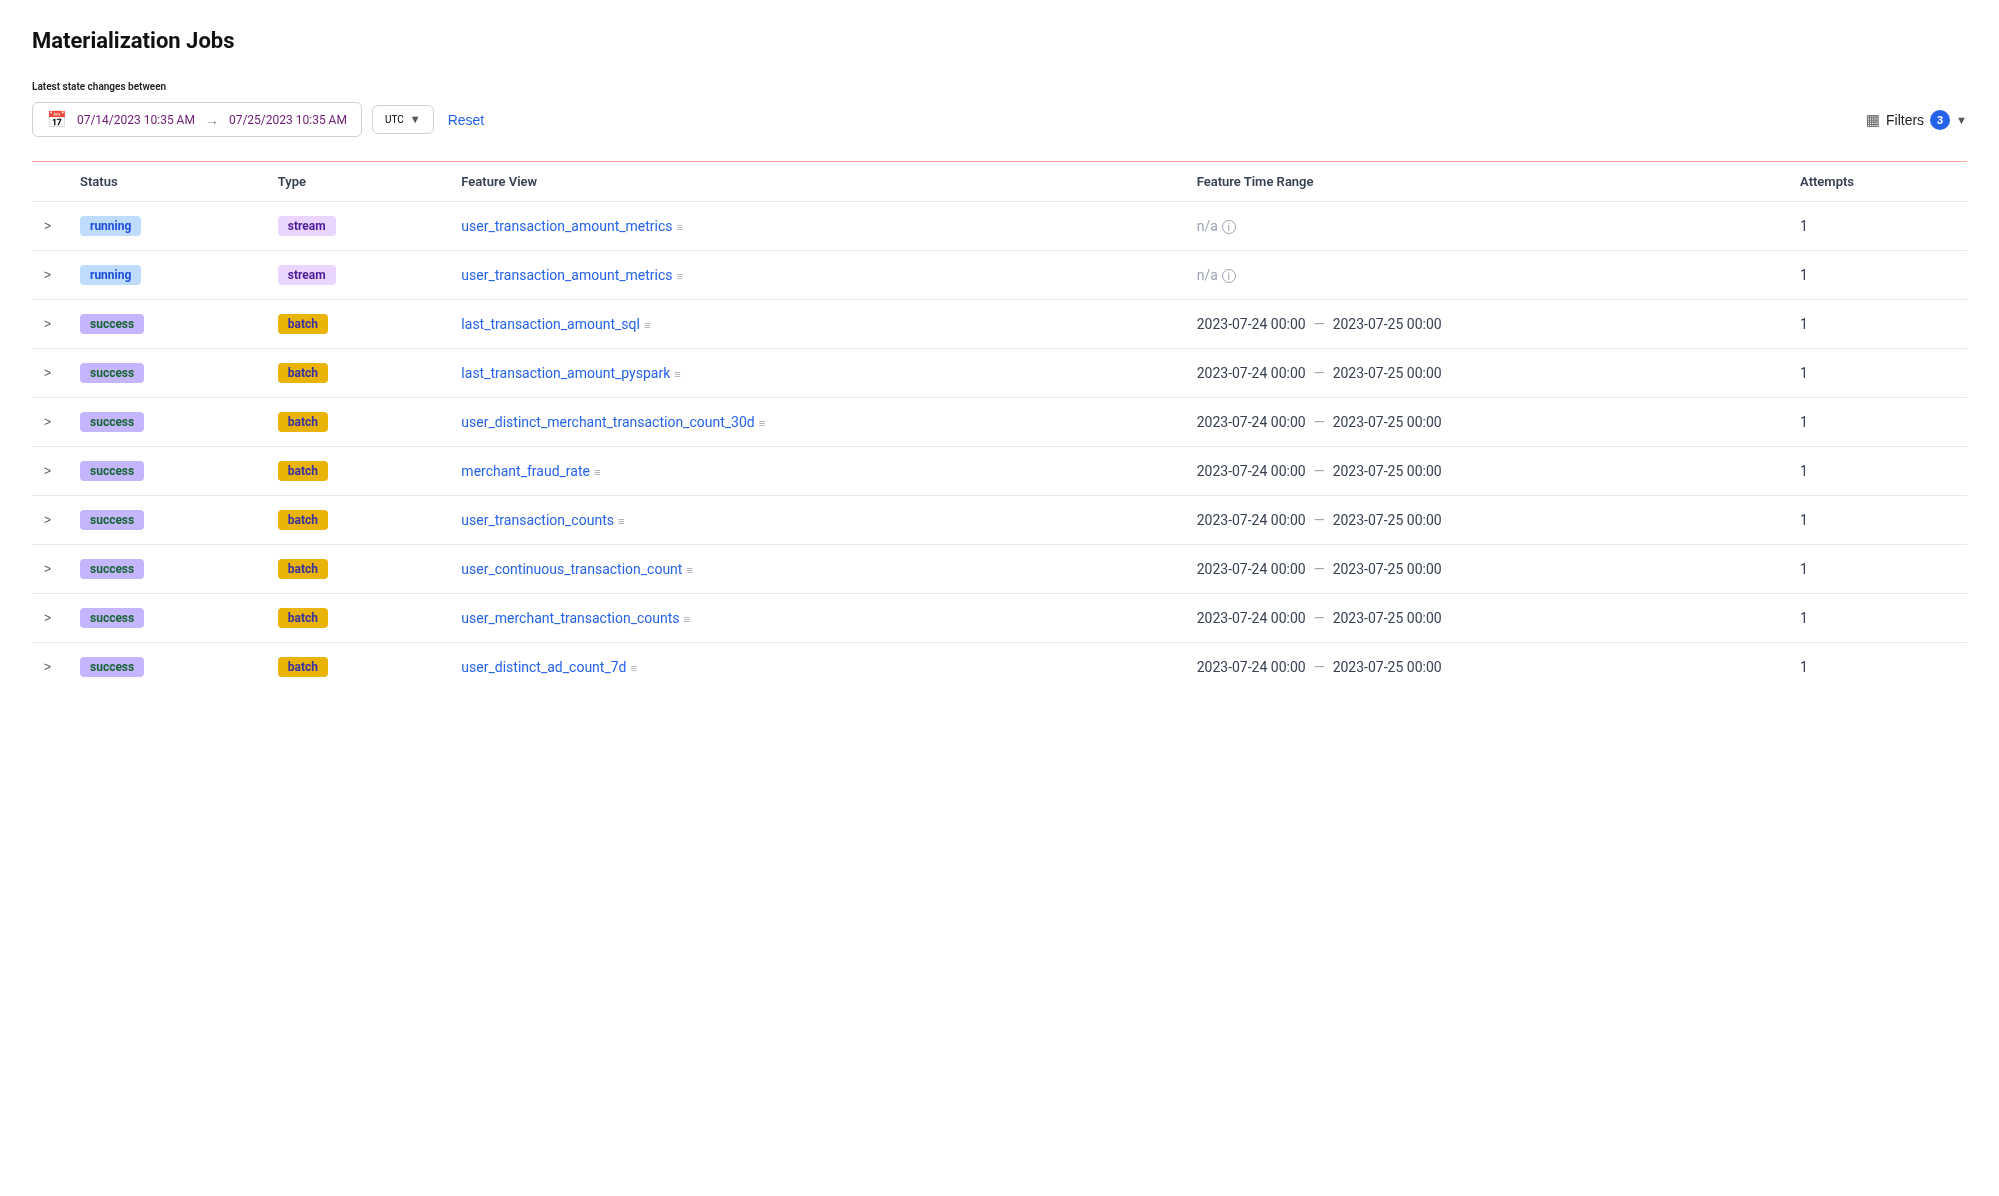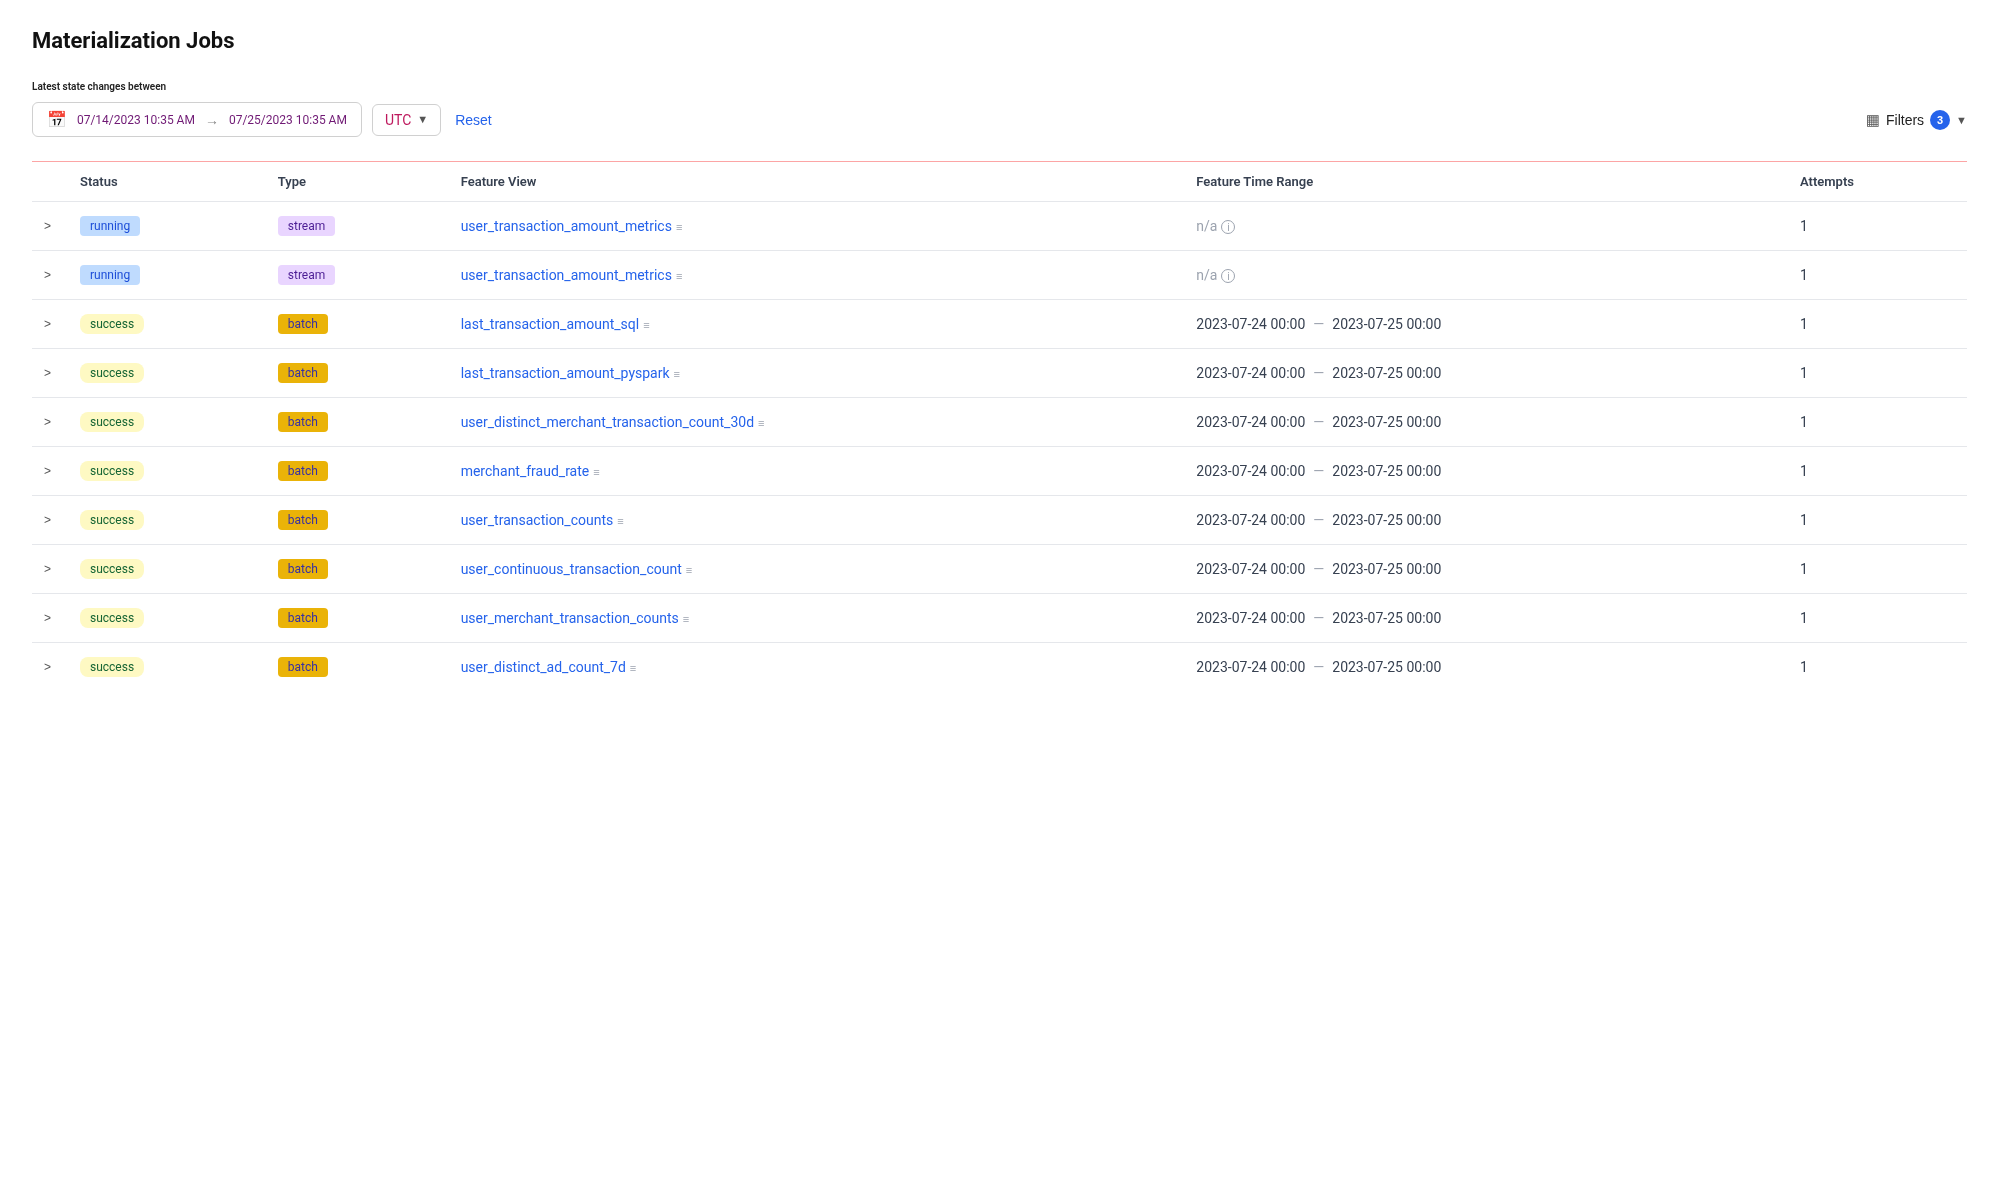--- a/index.html
+++ b/index.html
@@ -58,22 +58,22 @@
       display: flex;
       align-items: center;
       border: 1px solid #d0d0d0;
       border-radius: 6px;
       padding: 7px 12px;
       gap: 6px;
       background: #fff;
       cursor: pointer;
     }
     .timezone-text {
-      font-size: 14px;
-      color: #be185d;
+      font-size: 10px;
+      color: #000000;
     }
     .chevron-down {
       font-size: 11px;
       color: #555;
     }
     .reset-btn {
       color: #2563eb;
       font-size: 14px;
       font-weight: 500;
       background: none;
@@ -150,30 +150,29 @@
       font-size: 13px;
       padding: 2px 4px;
       display: flex;
       align-items: center;
     }
     .badge {
       display: inline-block;
       padding: 3px 10px;
       border-radius: 4px;
       font-size: 12px;
-      font-weight: 400;
+      font-weight: 700;
     }
     .badge-running {
       background: #bfdbfe;
       color: #1d4ed8;
     }
     .badge-success {
-      background: #fef9c3;
+      background: #c4b5fd;
       color: #166534;
-      border-radius: 8px;
     }
     .badge-stream {
       background: #e9d5ff;
       color: #4c1d95;
     }
     .badge-batch {
       background: #eab308;
       color: #3730a3;
     }
     .feature-link {

